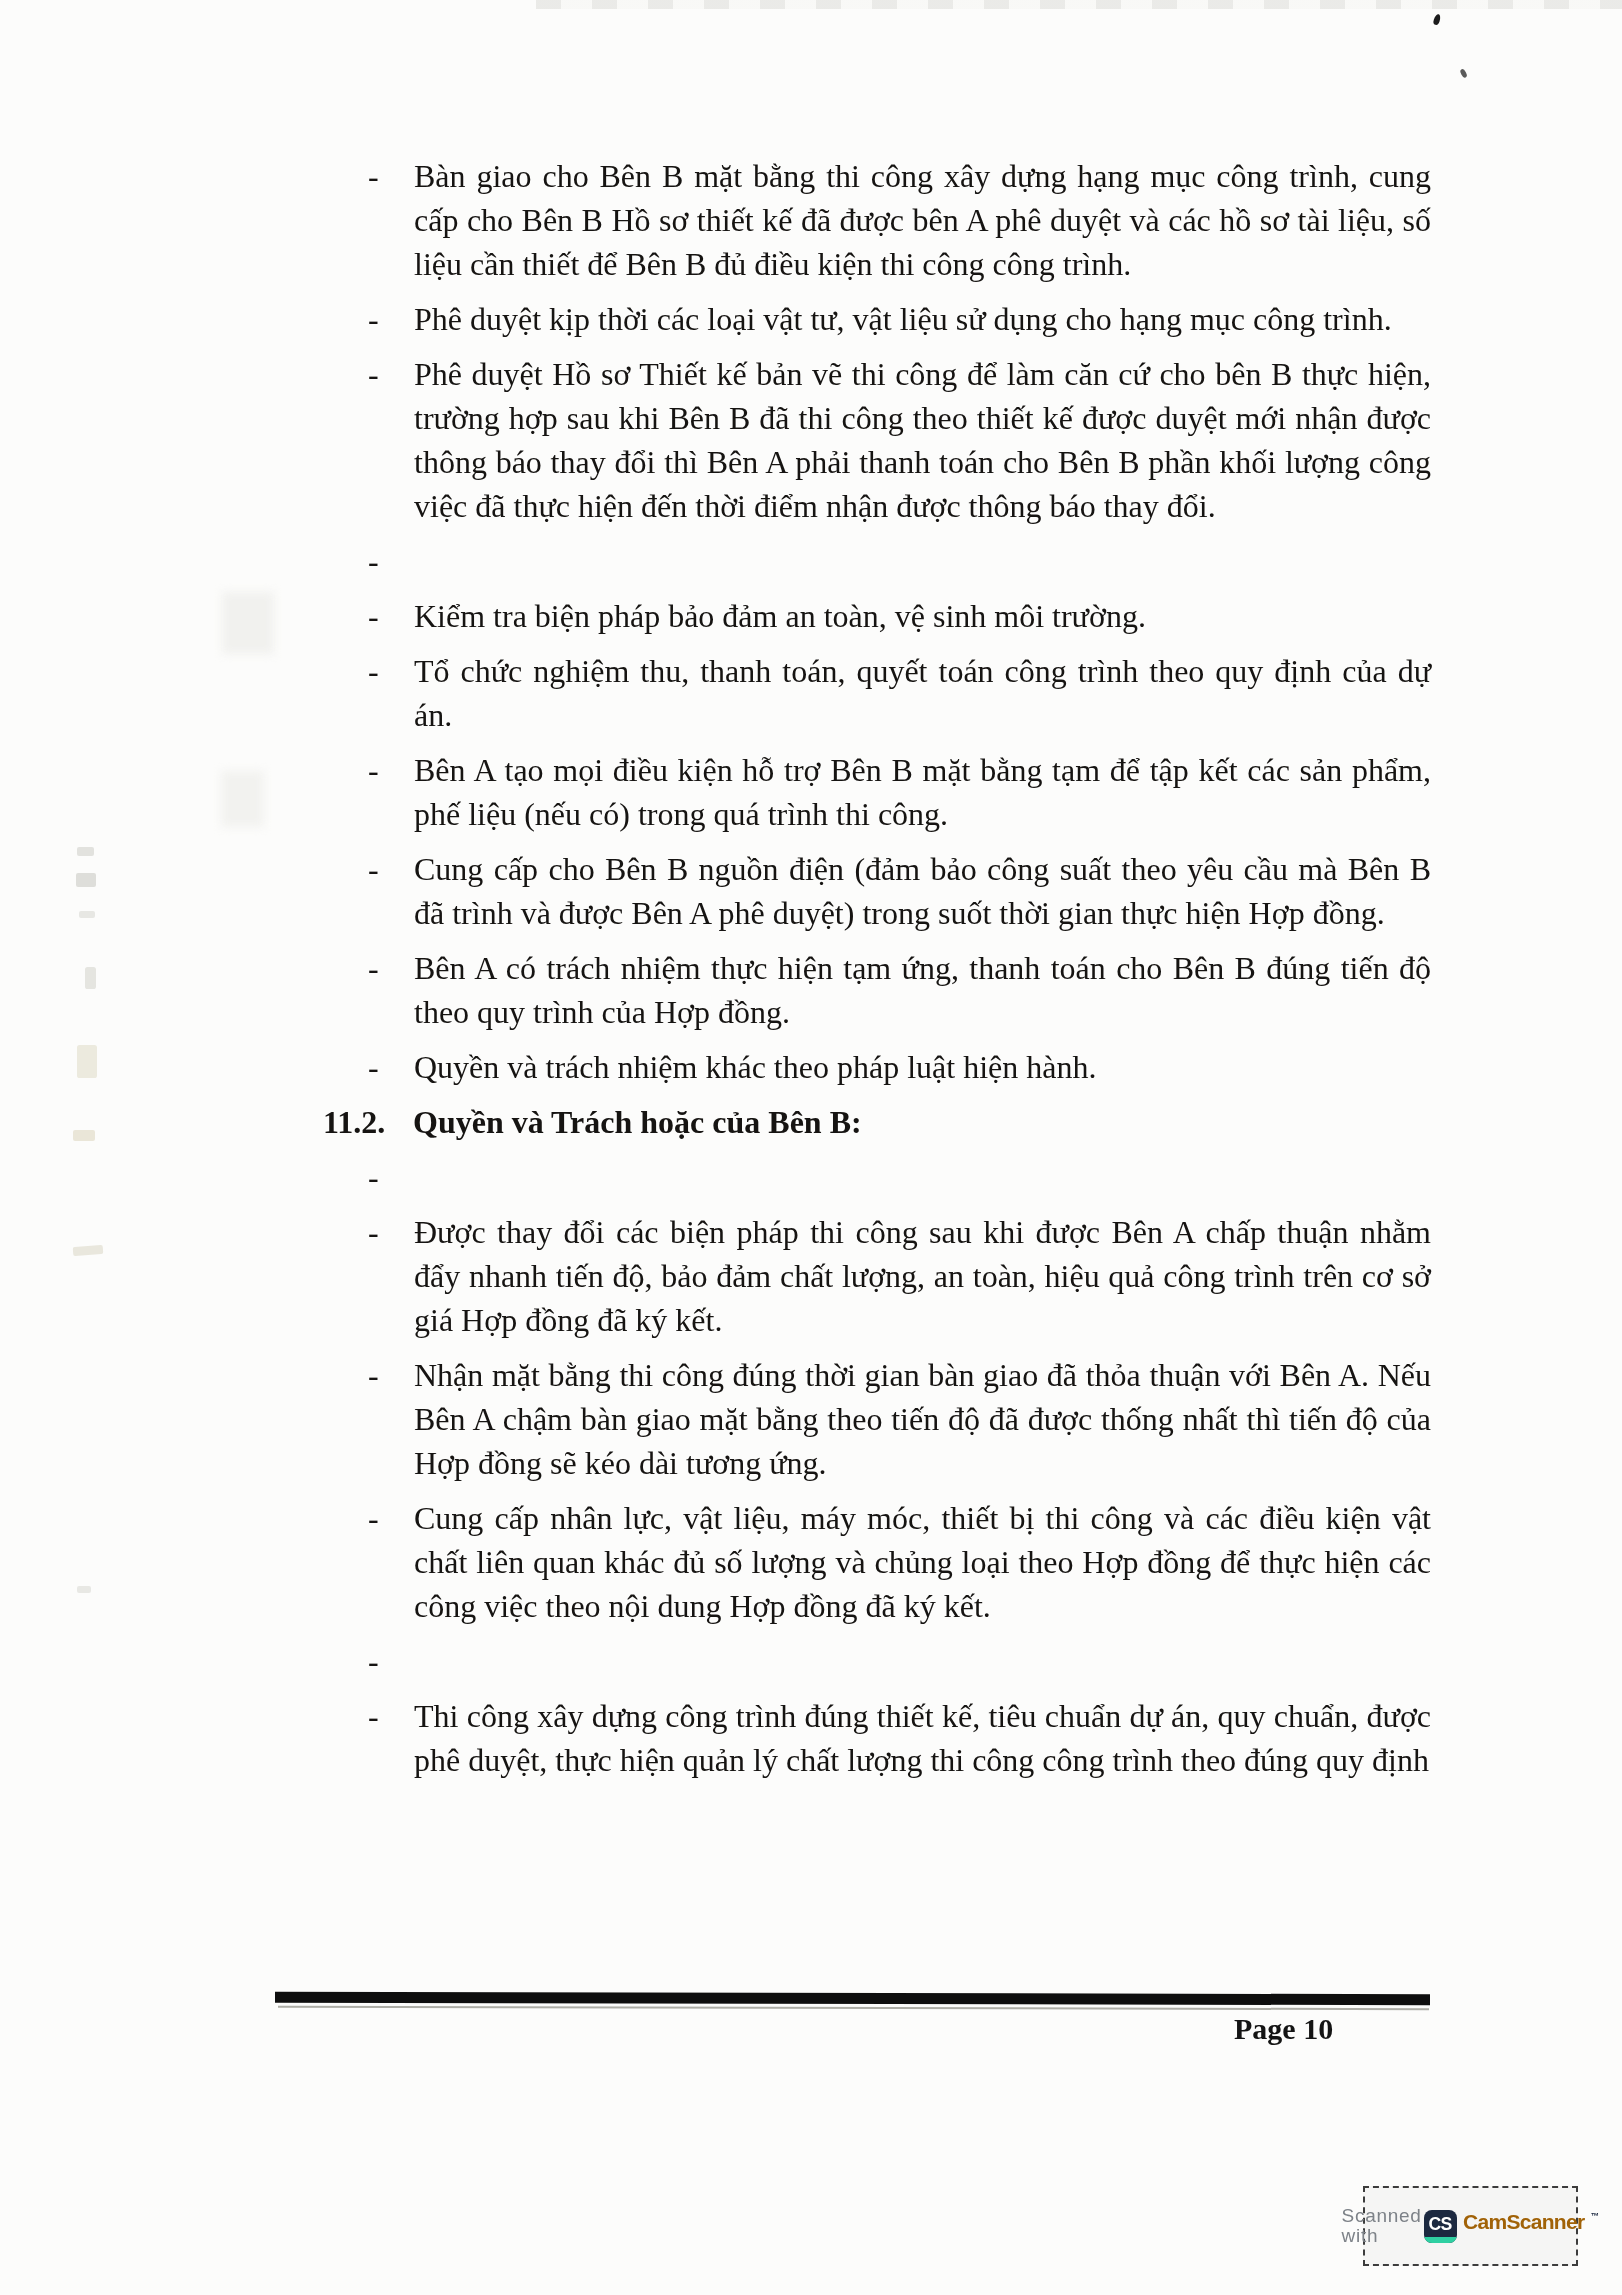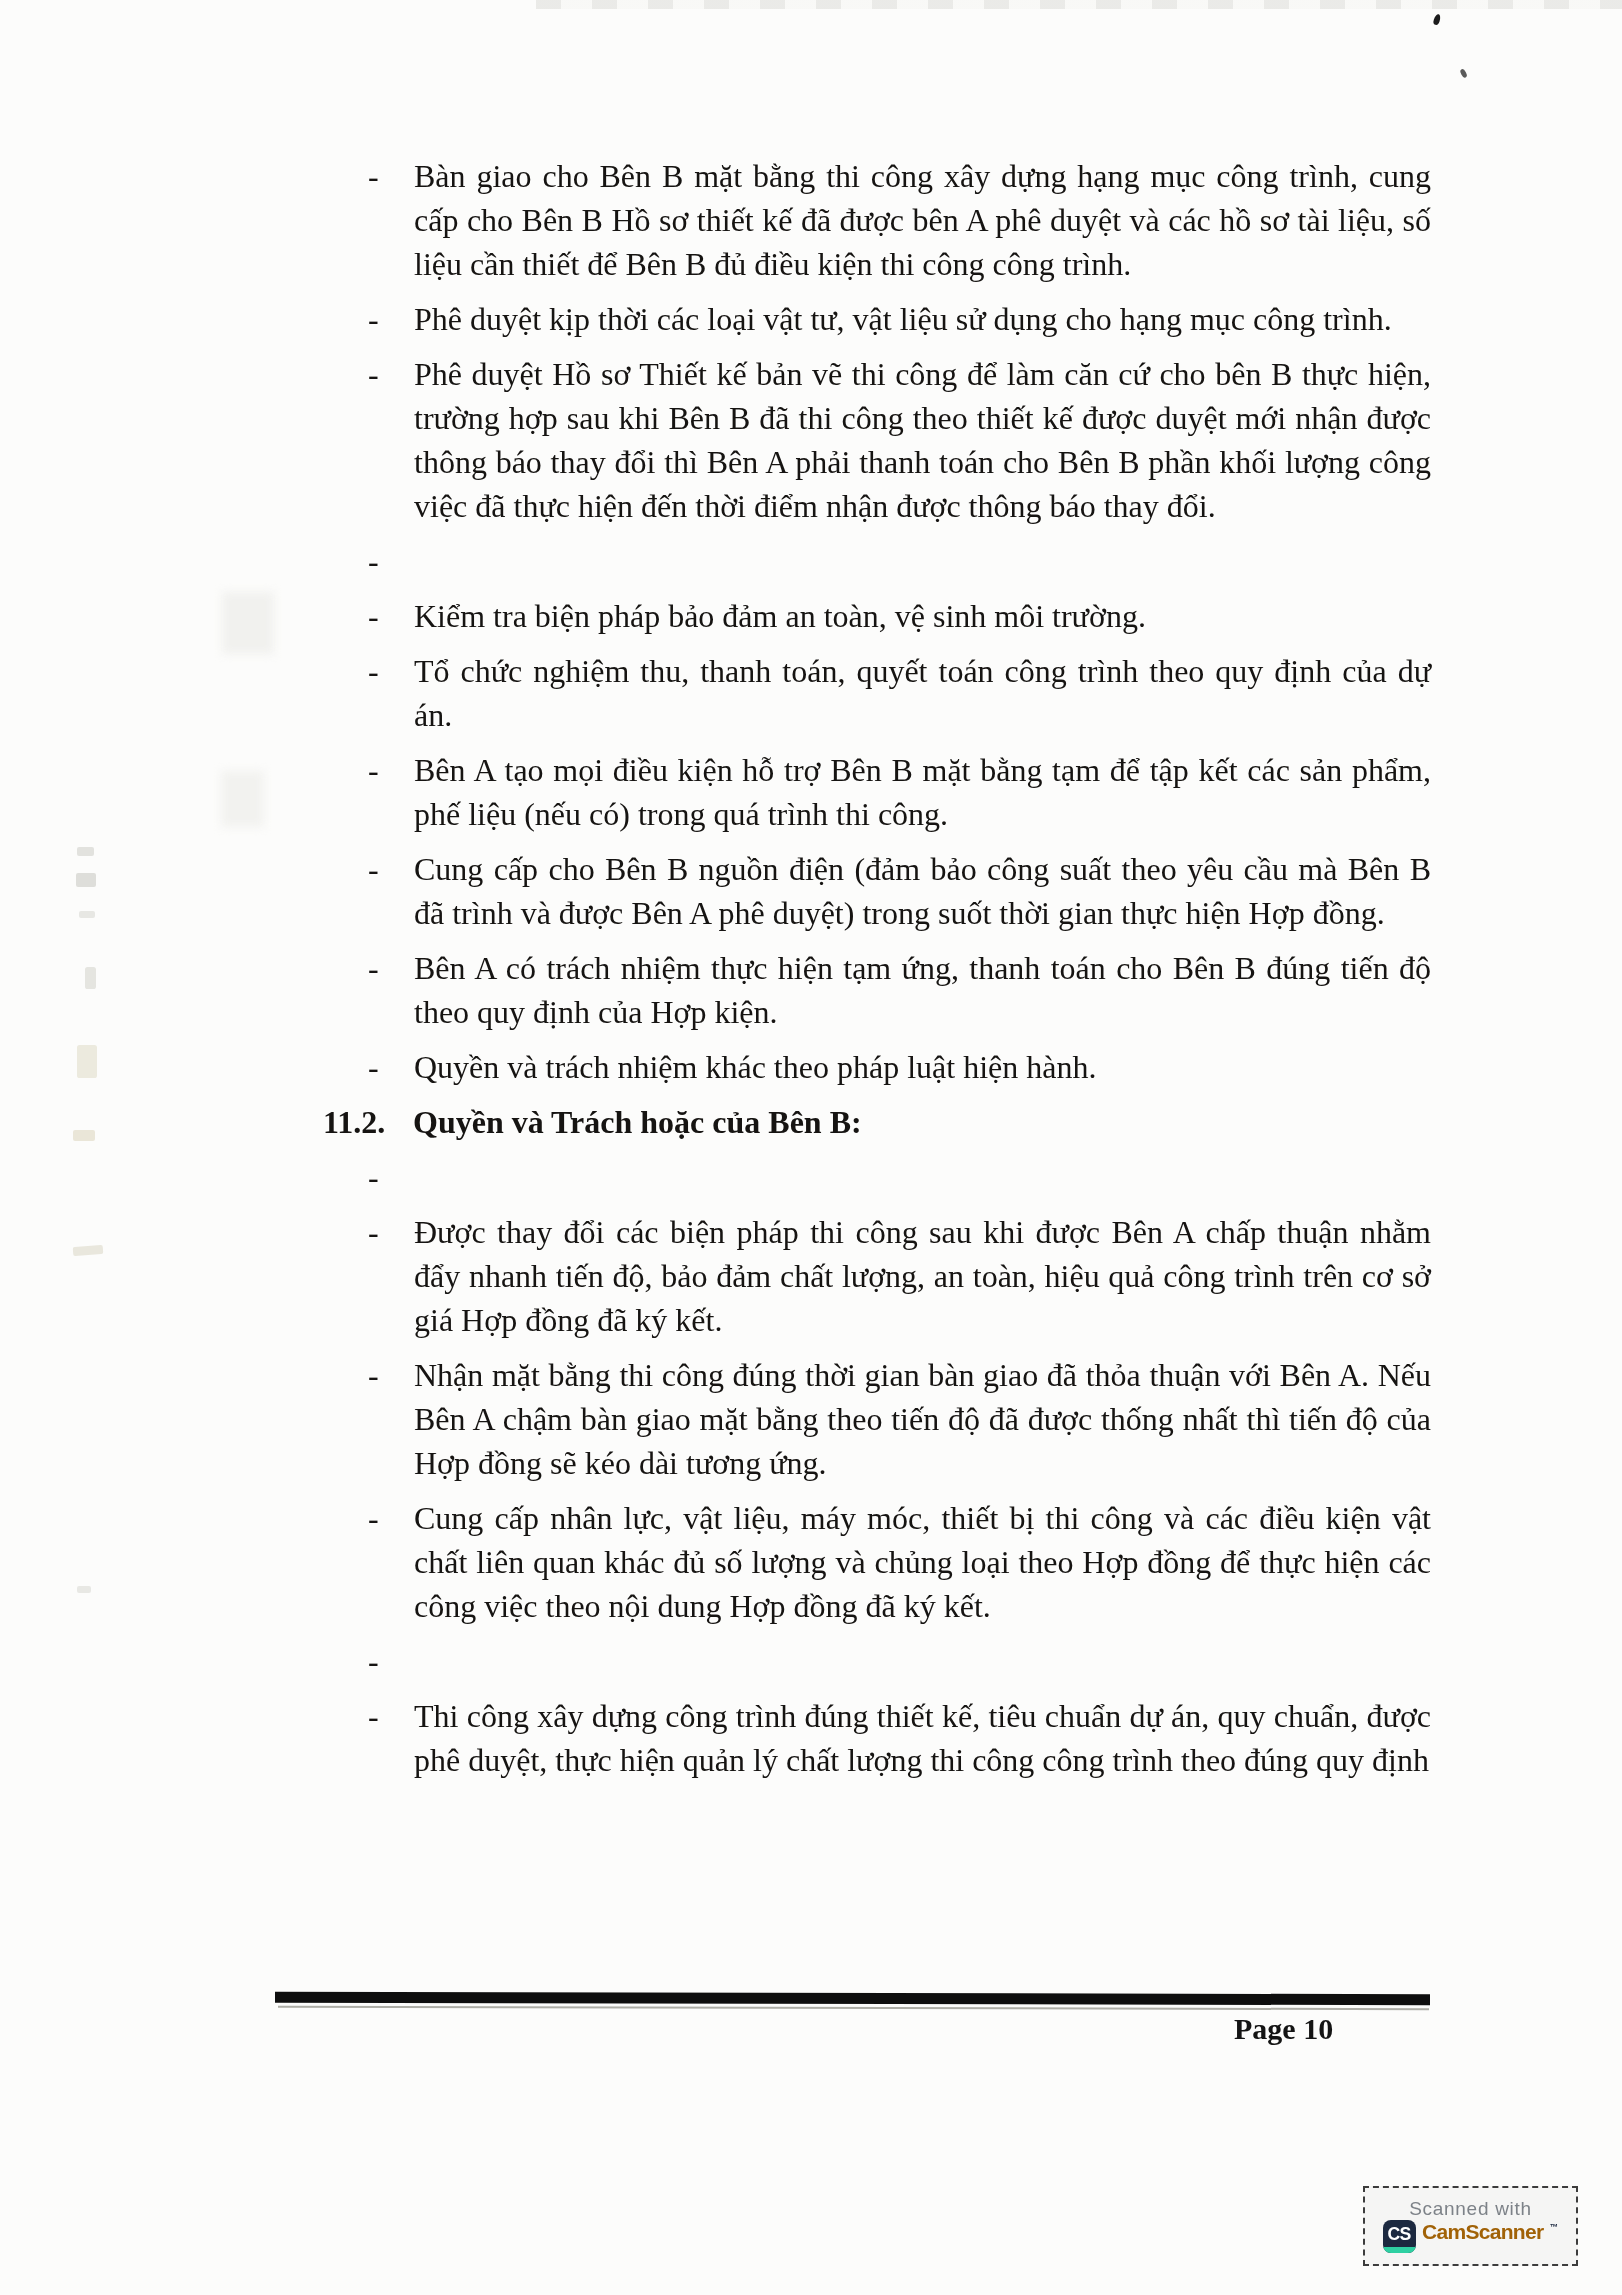--- a/index.html
+++ b/index.html
@@ -63,21 +63,21 @@
     text-align:left;font-weight:bold;font-size:30px;line-height:34px;
     font-family:"Liberation Serif", serif;color:#141414;
   }
 
   
   .scan-badge{
     position:absolute;top:2186px;left:1363px;width:215px;height:80px;
     box-sizing:border-box;background:#f5f5f4;
     border:2px dashed #3c3c3c;
     font-family:"Liberation Sans", sans-serif;
-    display:flex;flex-direction:column;align-items:center;justify-content:center;
+    display:flex;align-items:center;justify-content:center;
     gap:2px;
   }
   .scanned-with{font-size:19px;line-height:19.6px;color:#7d8288;letter-spacing:0.7px;}
   .brand-row{display:flex;align-items:flex-start;gap:6.5px;}
   .cs-icon{
     width:33px;height:33px;border-radius:7.9px;position:relative;overflow:hidden;
     background:#1c2940;display:flex;align-items:center;justify-content:center;
   }
   .cs-icon .cs-text{color:#ffffff;font-weight:bold;font-size:17.7px;margin-top:-3.9px;letter-spacing:-0.7px;}
   .cs-icon .teal-band{position:absolute;bottom:0;left:0;width:100%;height:5.9px;background:#2fd0a2;}
@@ -131,21 +131,21 @@
     <li class="bullet">
       <span class="dash">-</span>
       <span class="txt">Bên A tạo mọi điều kiện hỗ trợ Bên B mặt bằng tạm để tập kết các sản phẩm, phế liệu (nếu có) trong quá trình thi công.</span>
     </li>
     <li class="bullet">
       <span class="dash">-</span>
       <span class="txt">Cung cấp cho Bên B nguồn điện (đảm bảo công suất theo yêu cầu mà Bên B đã trình và được Bên A phê duyệt) trong suốt thời gian thực hiện Hợp đồng.</span>
     </li>
     <li class="bullet">
       <span class="dash">-</span>
-      <span class="txt">Bên A có trách nhiệm thực hiện tạm ứng, thanh toán cho Bên B đúng tiến độ theo quy định của Hợp kiện.</span>
+      <span class="txt">Bên A có trách nhiệm thực hiện tạm ứng, thanh toán cho Bên B đúng tiến độ theo quy trình của Hợp đồng.</span>
     </li>
     <li class="bullet">
       <span class="dash">-</span>
       <span class="txt">Quyền và trách nhiệm khác theo pháp luật hiện hành.</span>
     </li>
   </ul>
 
   <div class="section-heading">
     <span class="num">11.2.</span>
     <span class="ttl">Quyền và Trách hoặc của Bên B:</span>

